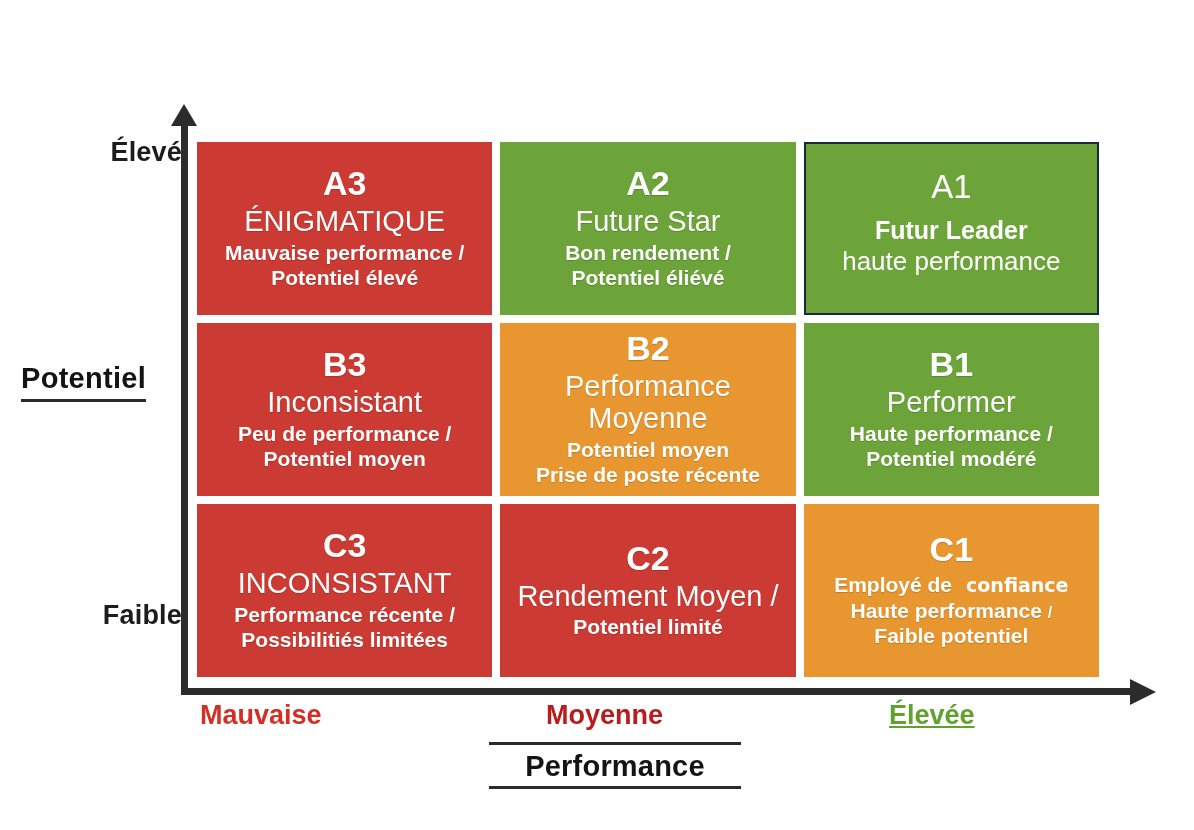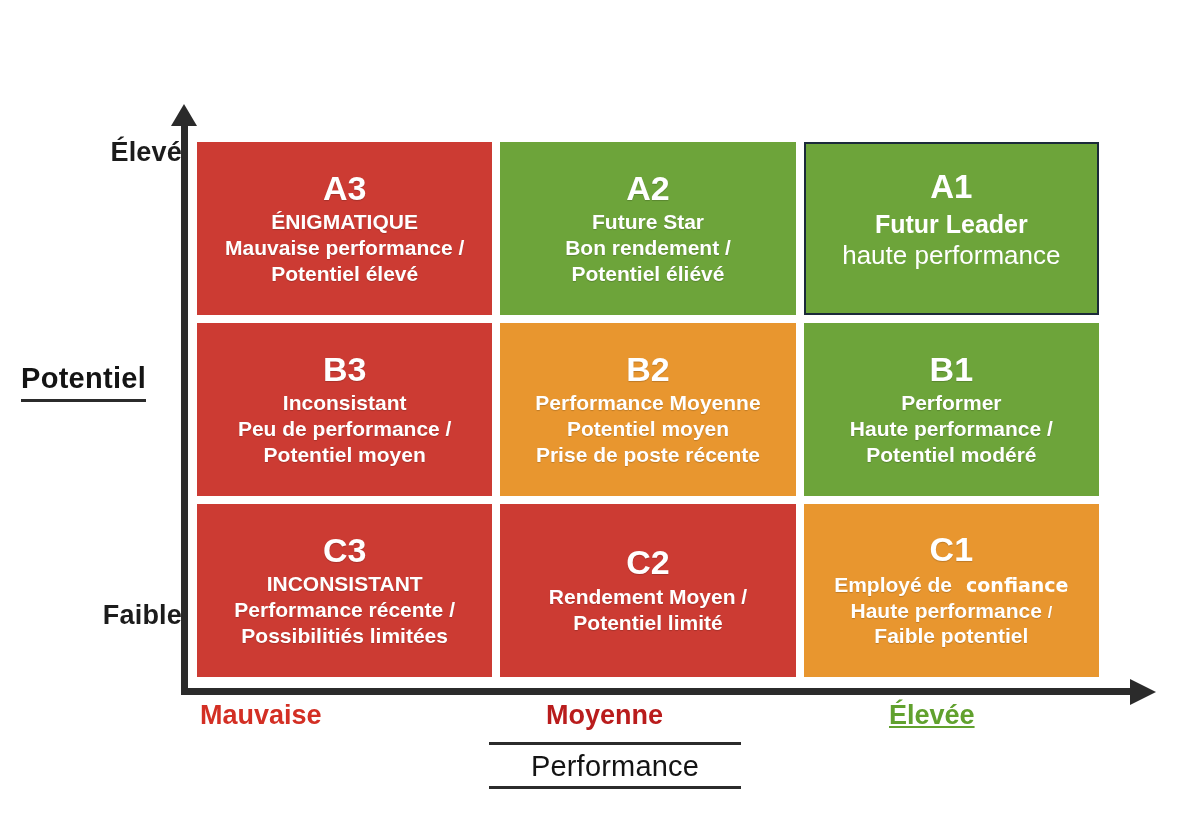--- a/index.html
+++ b/index.html
@@ -110,21 +110,21 @@
     text-align: center;
   }
   .x-axis-title-wrap .rule {
     display: block;
     height: 3px;
     background: #2b2b2b;
   }
   .x-axis-title {
     display: block;
     font-size: 29px;
-    font-weight: normal;
+    font-weight: bold;
     color: #141414;
     padding: 5px 0 3px 0;
     letter-spacing: .2px;
   }
 
   
   #grid {
     position: absolute;
     left: 197px;
     top: 142px;
@@ -149,45 +149,45 @@
     overflow: hidden;
   }
   .cell .code {
     font-size: 34px;
     font-weight: bold;
     line-height: 1.05;
     margin-bottom: 4px;
     text-shadow: 0 1px 1px rgba(0,0,0,.18);
   }
   .cell .title {
-    font-size: 21px;
-    font-weight: bold;
+    font-size: 29px;
+    font-weight: normal;
     line-height: 1.1;
     margin-bottom: 2px;
     text-shadow: 0 1px 1px rgba(0,0,0,.18);
   }
   .cell .desc {
     font-size: 21px;
     font-weight: bold;
     line-height: 1.22;
     text-shadow: 0 1px 1px rgba(0,0,0,.18);
   }
   .cell .desc .ln { display: block; }
 
   
   .cell.cell-a1 {
     border: 2px solid #1b2a3a;
     justify-content: flex-start;
     padding-top: 26px;
   }
   .cell.cell-a1 .code {
     font-size: 33px;
-    font-weight: bold;
+    font-weight: normal;
     text-shadow: none;
-    margin-bottom: 6px;
+    margin-bottom: 12px;
   }
   .cell.cell-a1 .title {
     font-size: 25px;
     font-weight: bold;
     text-shadow: none;
   }
   .cell.cell-a1 .desc {
     font-size: 26px;
     font-weight: normal;
     text-shadow: none;

